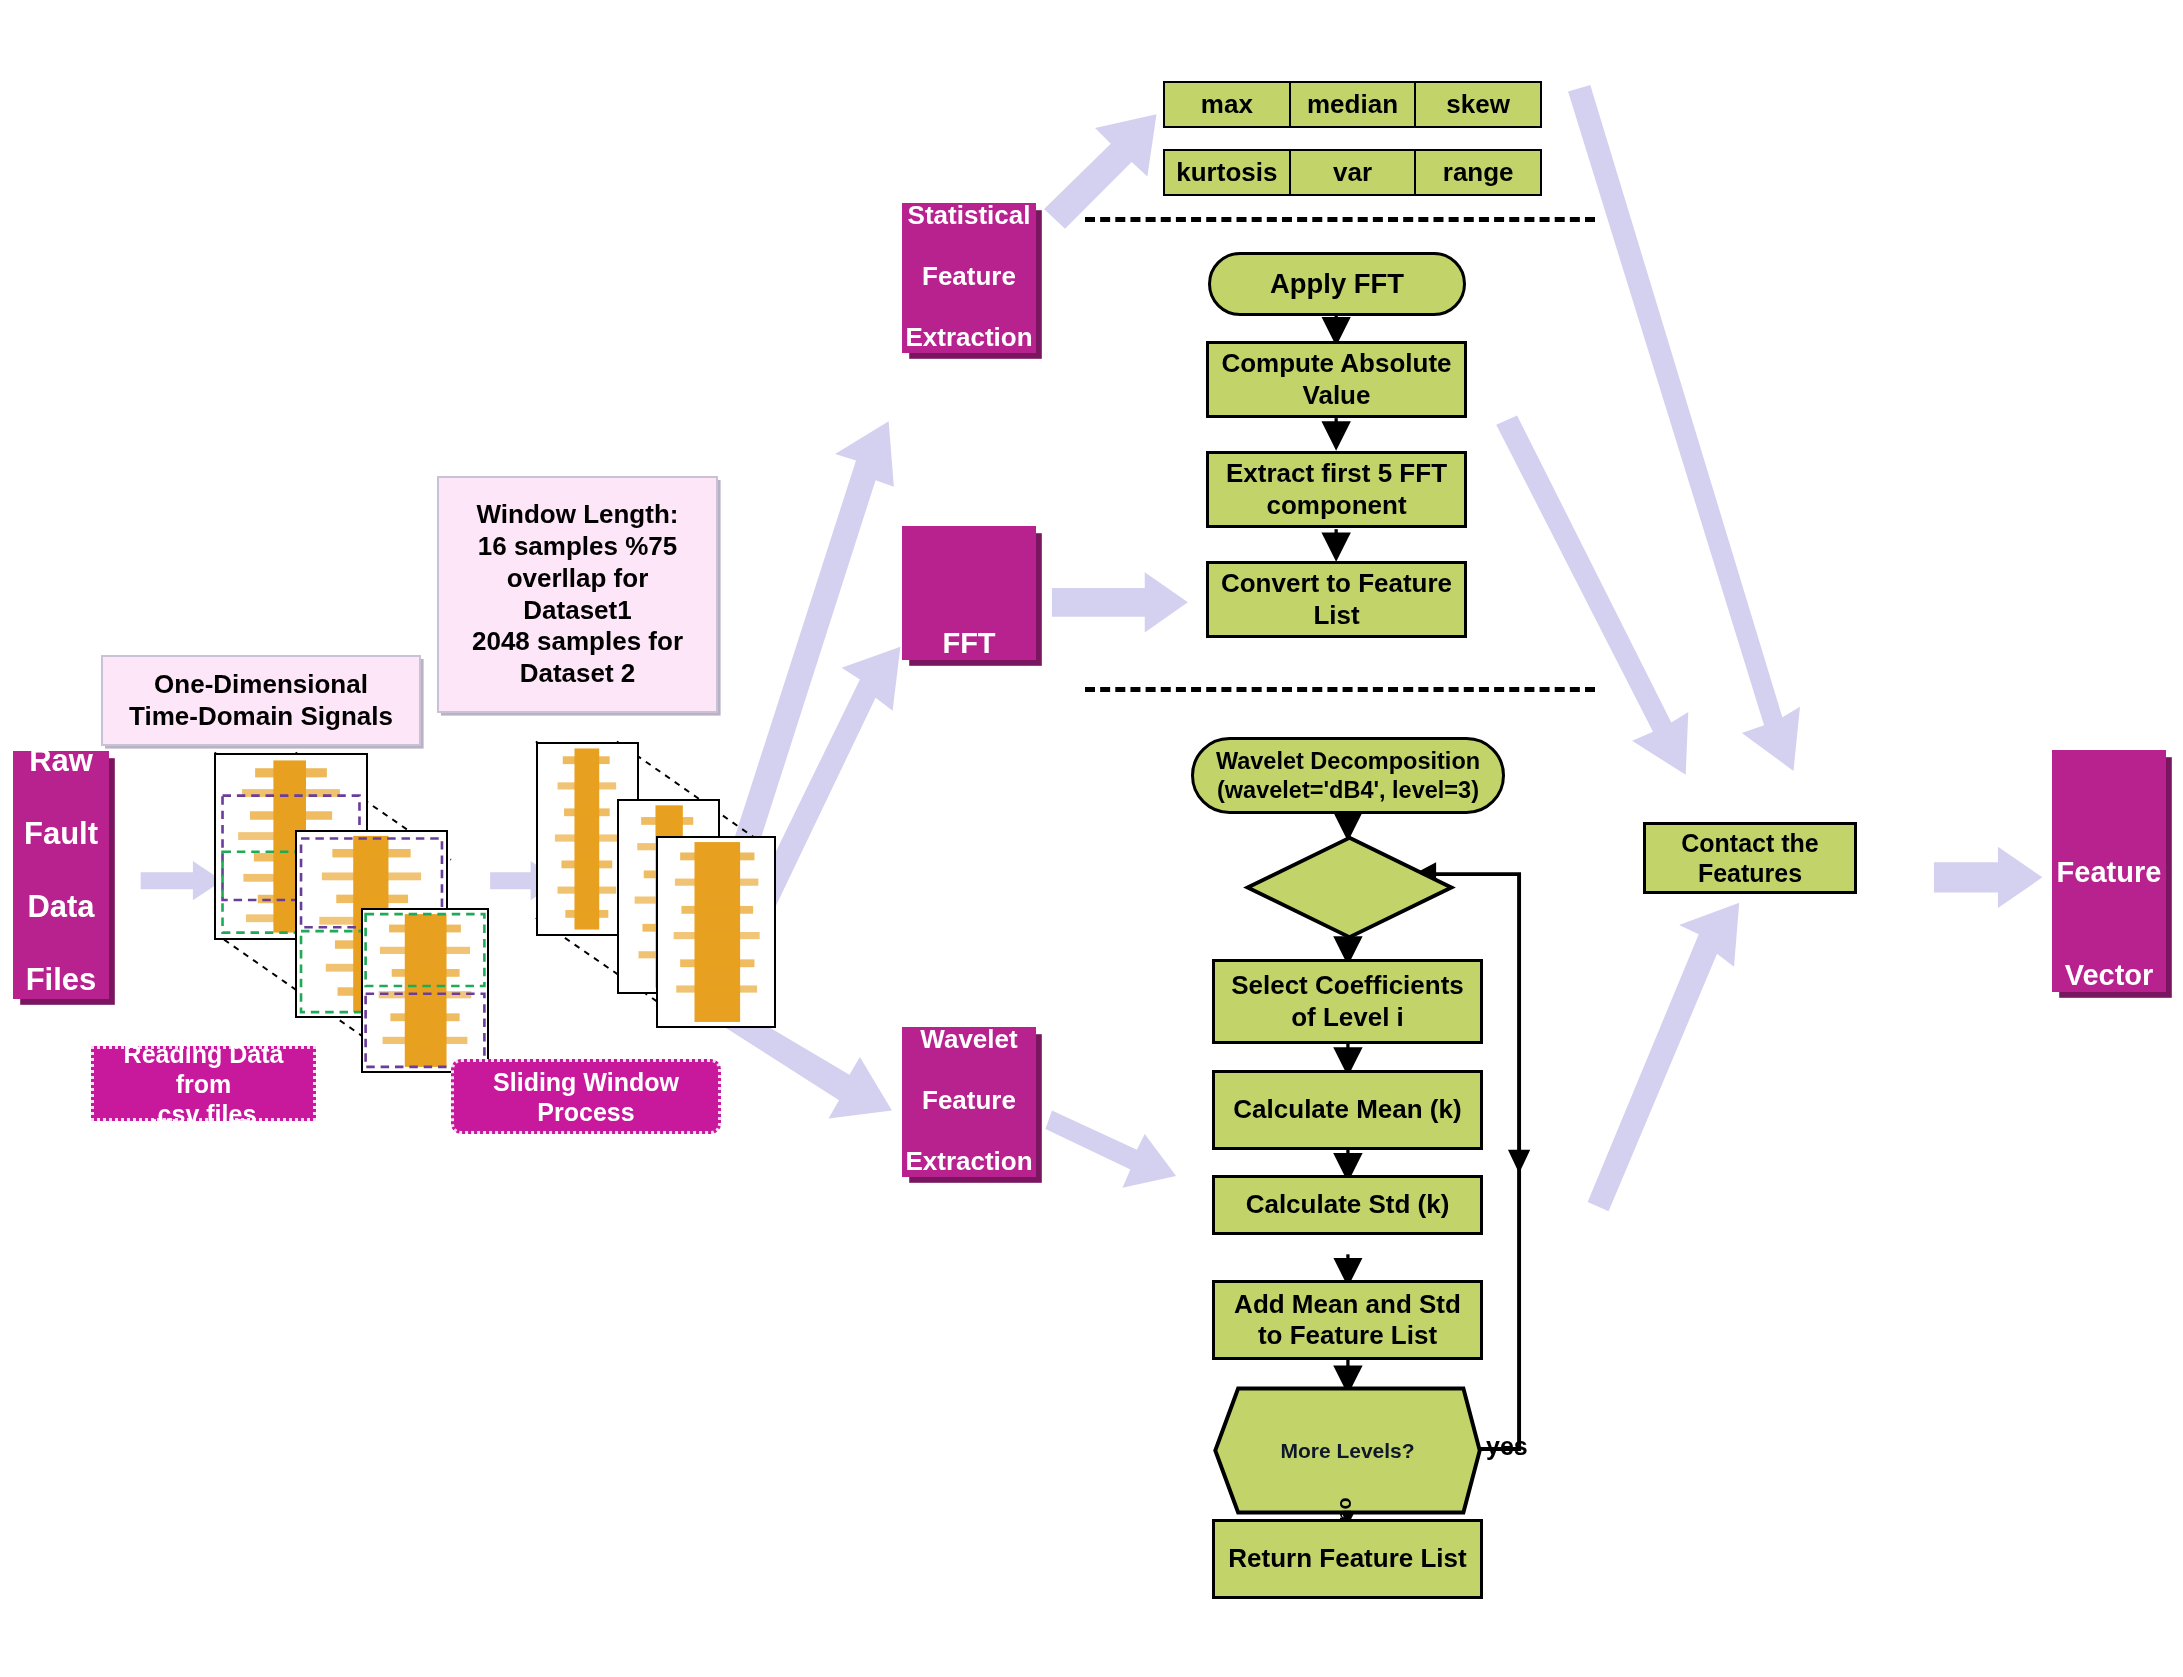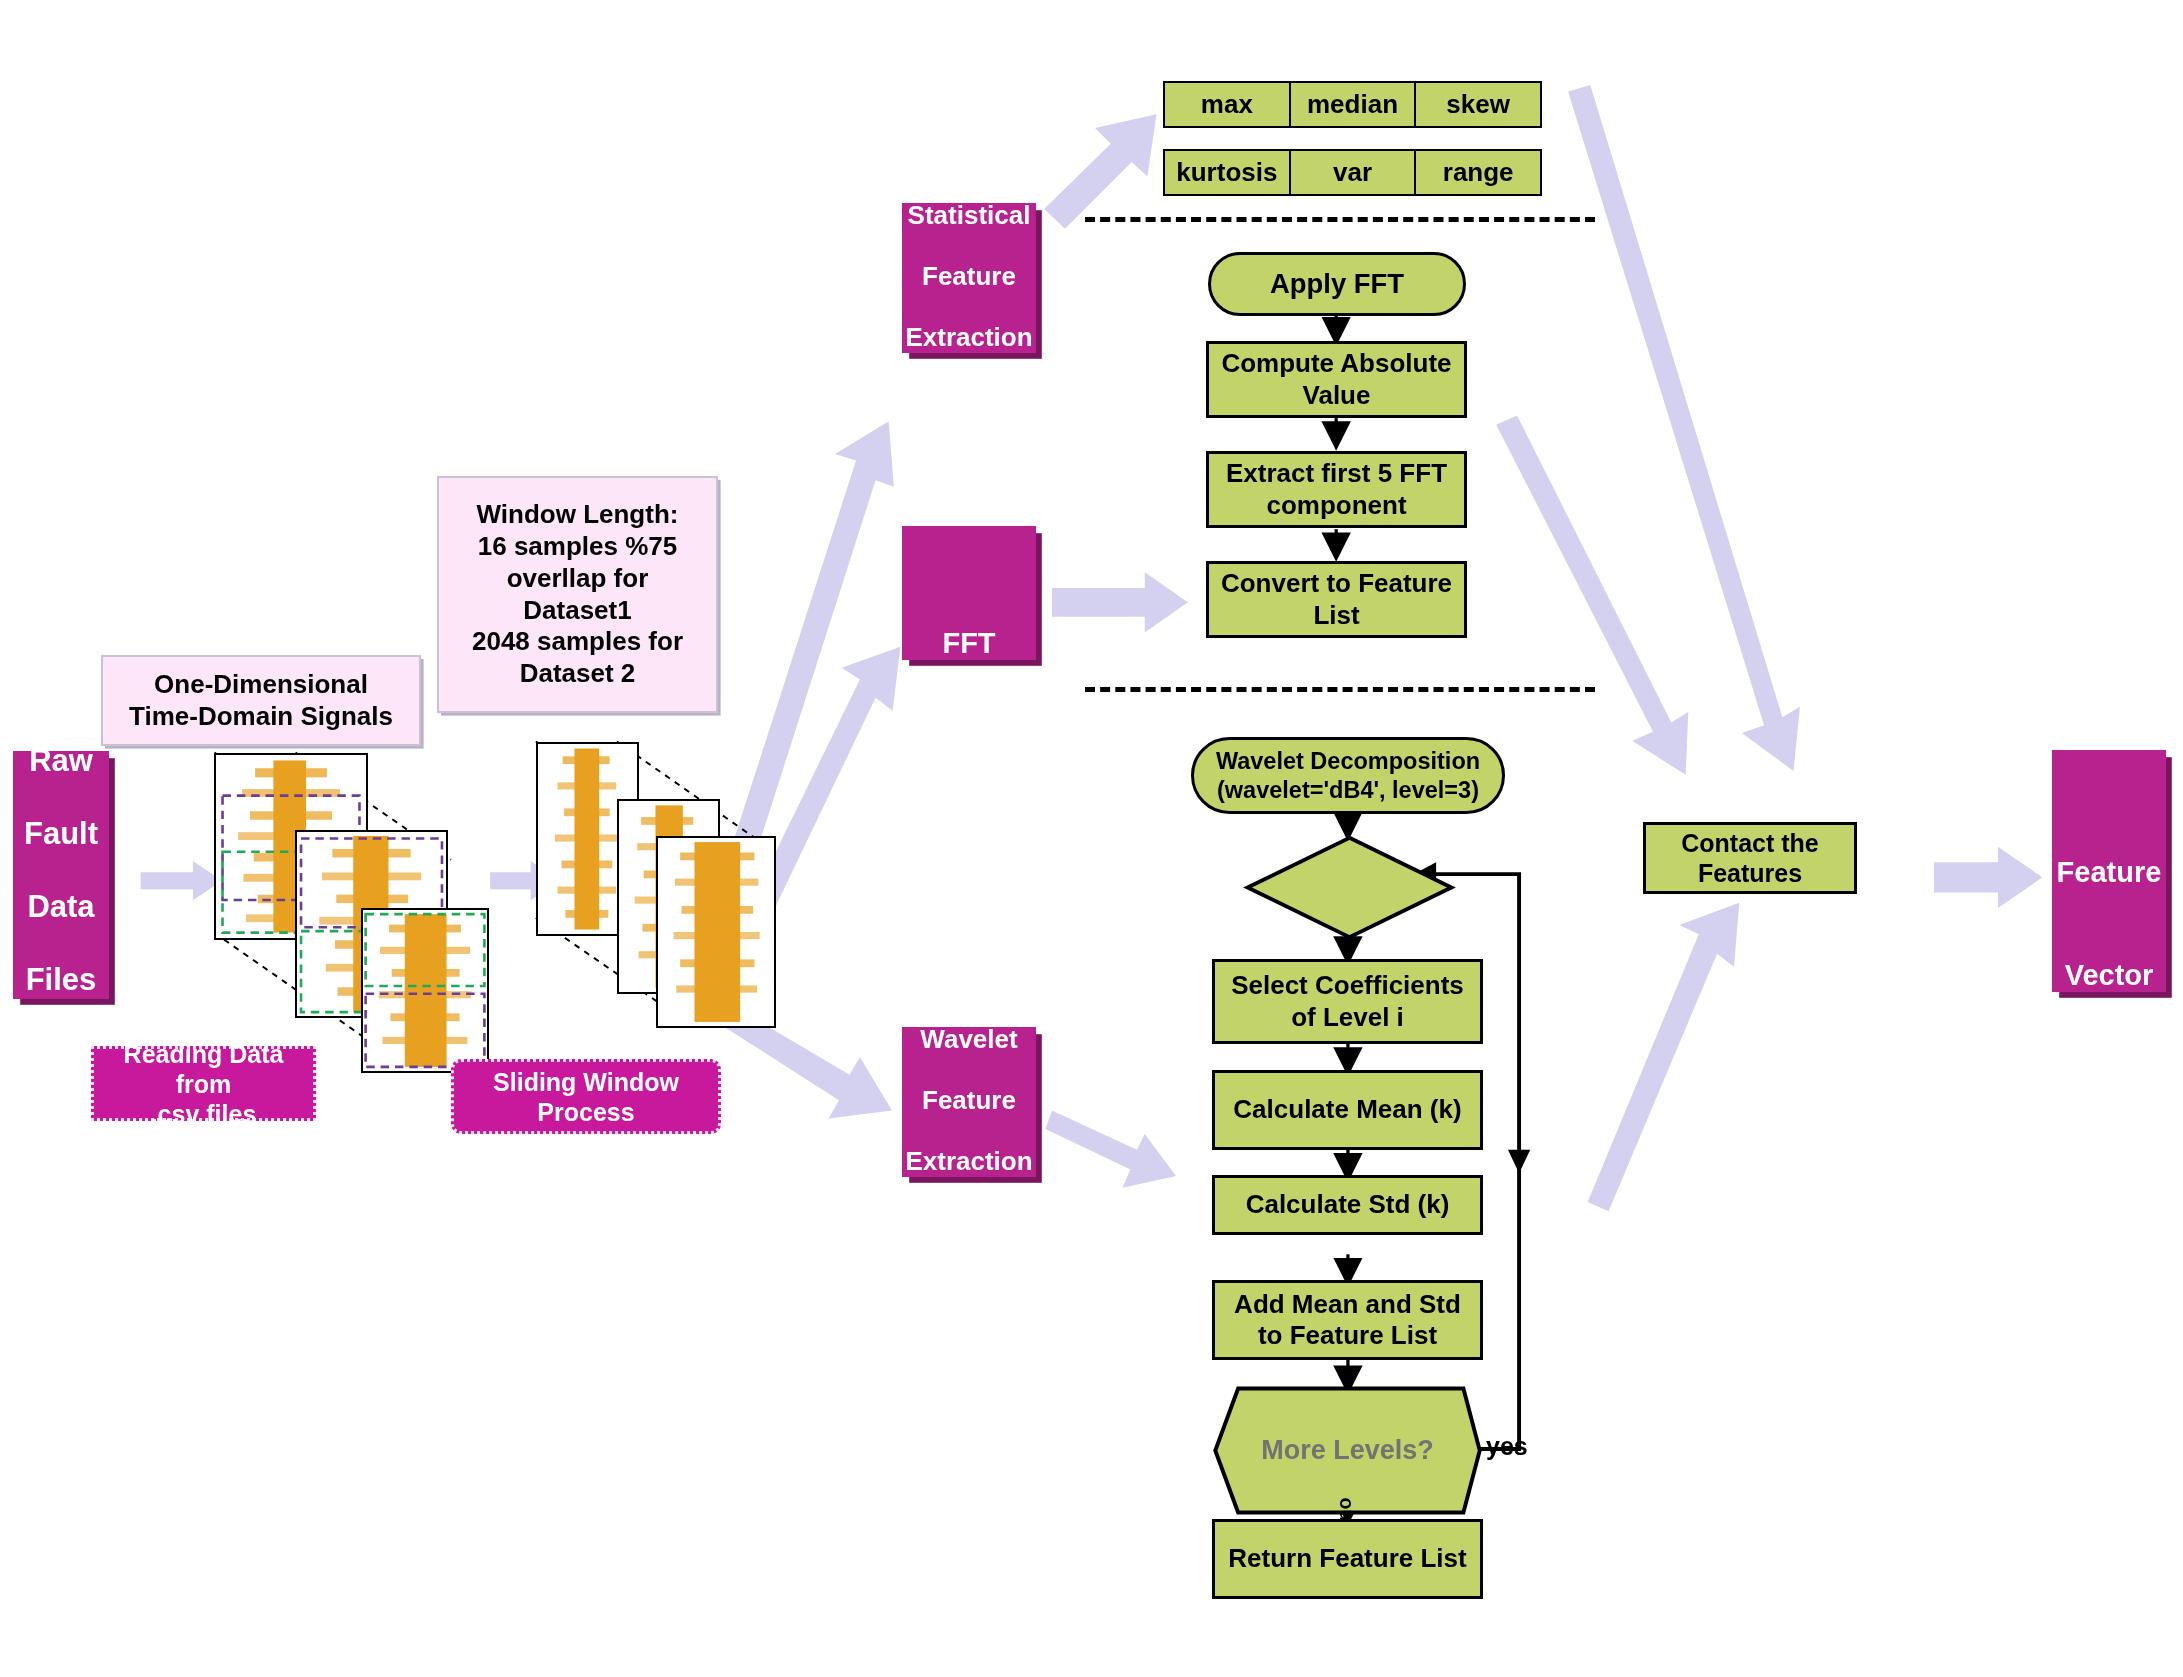--- a/index.html
+++ b/index.html
@@ -375,21 +375,21 @@
       <span>Add Mean and Std</span><br>
       <span>to Feature List</span>
     </span>
   </div>
 
   <div class="abs" style="left:1212px;top:1385px;width:271px;height:131px;">
     <svg width="271" height="131" viewBox="0 0 415 200">
       <polygon points="40,5 385,5 410,100 385,195 40,195 5,100" fill="#c2d369" stroke="#000" stroke-width="6"></polygon>
     </svg>
     <div class="abs" style="left:0;top:0;width:271px;height:131px;display:flex;align-items:center;
-                justify-content:center;font-size:27px;font-weight:bold;color:#737373;">More Levels?</div>
+                justify-content:center;font-size:21px;font-weight:bold;color:#0f172a;">More Levels?</div>
   </div>
 
   <div class="lbl-yes" style="left:1486px;top:1432px;font-size:25px;">yes</div>
   <div class="lbl-no" style="left:1333px;top:1498px;font-size:19.6px;">no</div>
 
   <div class="abs grn" style="left:1212px;top:1519px;width:271px;height:80px;font-size:26px;">
     <span>Return Feature List</span>
   </div>
 
   <div class="abs grn" style="left:1643px;top:822px;width:214px;height:72px;font-size:25px;">

